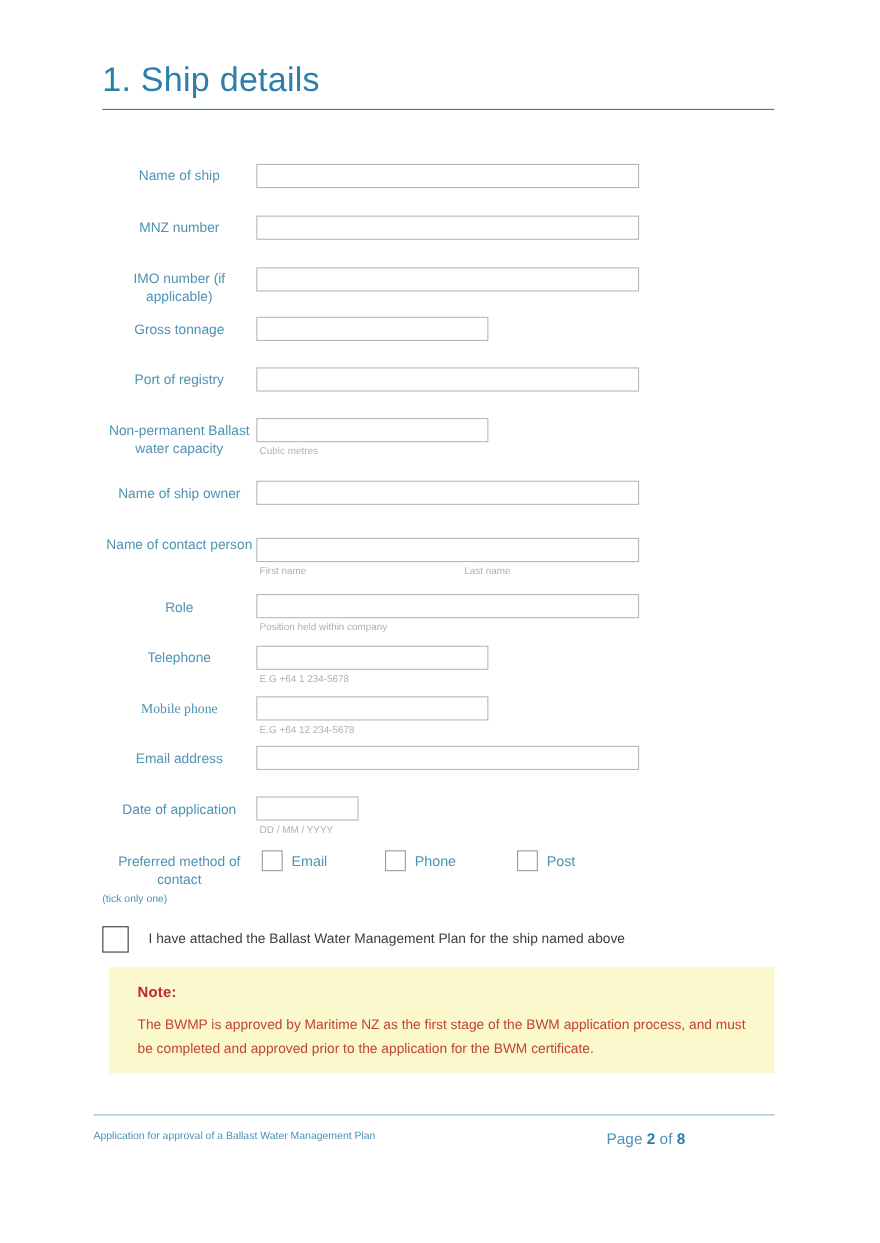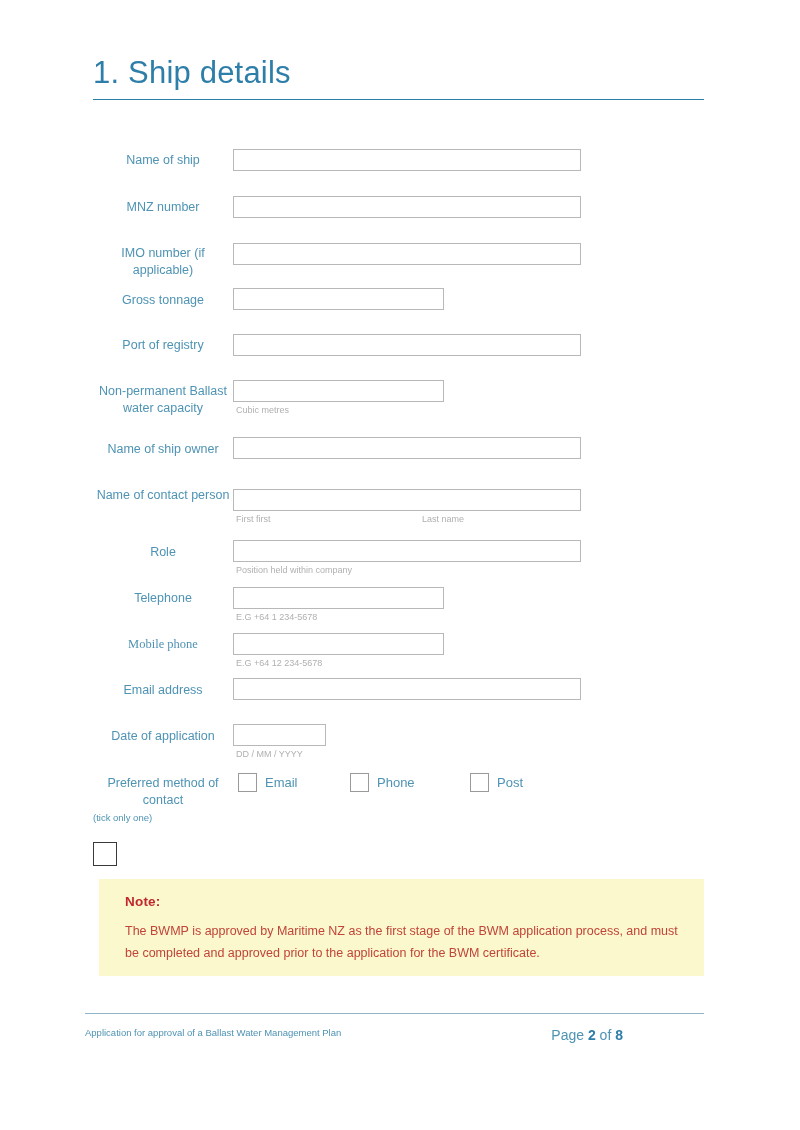--- a/index.html
+++ b/index.html
@@ -203,21 +203,21 @@
       <div class="fbox" style="left: 233px; top: 288px; width: 211px;"></div>
       <div class="flabel" style="top: 337px;">Port of registry</div>
       <div class="fbox" style="left: 233px; top: 334px; width: 348px;"></div>
       <div class="flabel" style="top: 383px;">Non-permanent Ballast water capacity</div>
       <div class="fbox" style="left: 233px; top: 380px; width: 211px;"></div>
       <div class="fhint" style="left: 236px; top: 404px;">Cubic metres</div>
       <div class="flabel" style="top: 441px;">Name of ship owner</div>
       <div class="fbox" style="left: 233px; top: 437px; width: 348px;"></div>
       <div class="flabel" style="top: 487px;">Name of contact person</div>
       <div class="fbox" style="left: 233px; top: 489px; width: 348px;"></div>
-      <div class="fhint" style="left: 236px; top: 513px;">First first</div>
+      <div class="fhint" style="left: 236px; top: 513px;">First name</div>
       <div class="fhint" style="left: 422px; top: 513px;">Last name</div>
       <div class="flabel" style="top: 544px;">Role</div>
       <div class="fbox" style="left: 233px; top: 540px; width: 348px;"></div>
       <div class="fhint" style="left: 236px; top: 564px;">Position held within company</div>
       <div class="flabel" style="top: 590px;">Telephone</div>
       <div class="fbox" style="left: 233px; top: 587px; width: 211px;"></div>
       <div class="fhint" style="left: 236px; top: 611px;">E.G  +64 1 234-5678</div>
       <div class="flabel" style="top: 636px; font-family: Liberation Serif, serif;">Mobile phone</div>
       <div class="fbox" style="left: 233px; top: 633px; width: 211px;"></div>
       <div class="fhint" style="left: 236px; top: 657px;">E.G  +64 12 234-5678</div>
@@ -230,20 +230,21 @@
       <div class="tick-note" style="top: 812px;">(tick only one)</div>
       <div class="cb" style="left: 238px; top: 773px;"></div>
       <div class="cb-label" style="left: 265px; top: 773px;">Email</div>
       <div class="cb" style="left: 350px; top: 773px;"></div>
       <div class="cb-label" style="left: 377px; top: 773px;">Phone</div>
       <div class="cb" style="left: 470px; top: 773px;"></div>
       <div class="cb-label" style="left: 497px; top: 773px;">Post</div>
     </div>
 
   <div class="attach-cb"></div>
+  <div class="attach-text">I have attached the Ballast Water Management Plan for the ship named above</div>
 
   <div class="note-box"></div>
   <div class="note-title">Note:</div>
   <div class="note-body">The BWMP is approved by Maritime NZ as the first stage of the BWM application process, and must be completed and approved prior to the application for the BWM certificate.</div>
 
   <div class="footer-rule"></div>
   <div class="footer-left">Application for approval of a Ballast Water Management Plan</div>
   <div class="footer-right">
     <span>Page </span><b>2</b><span> of </span><b>8</b>
   </div>

